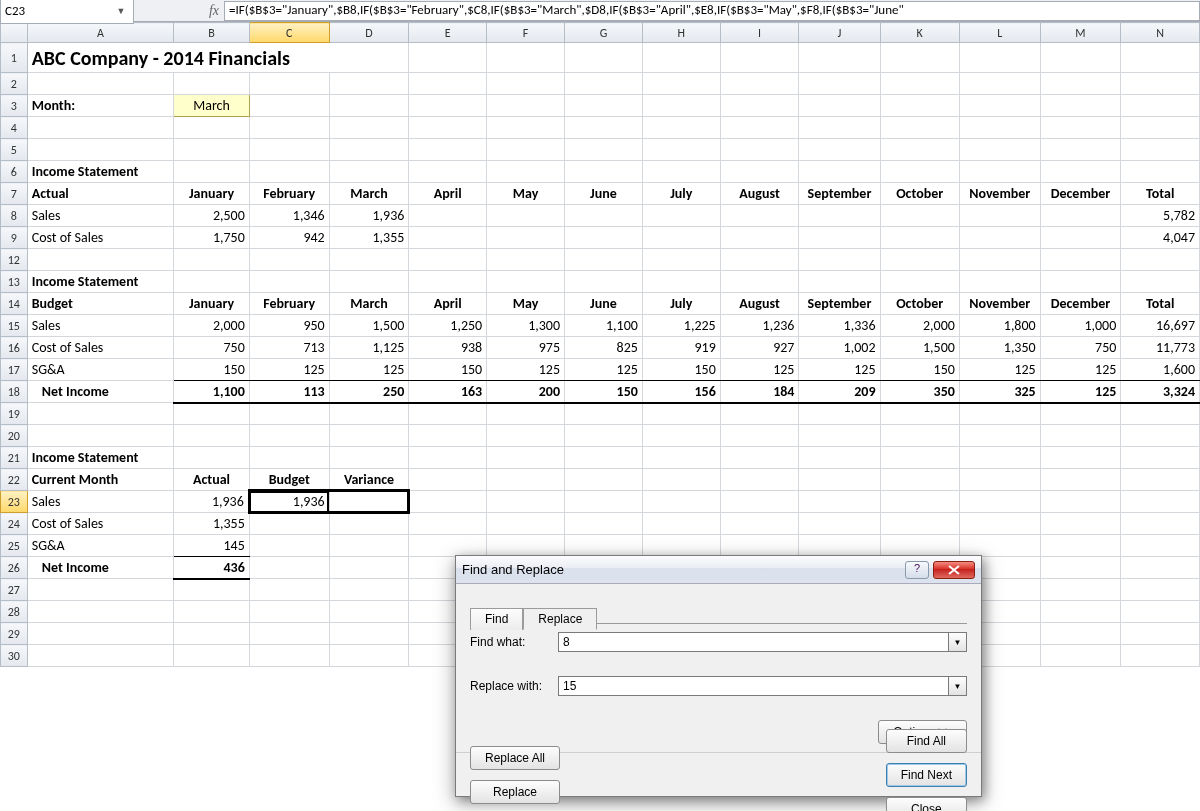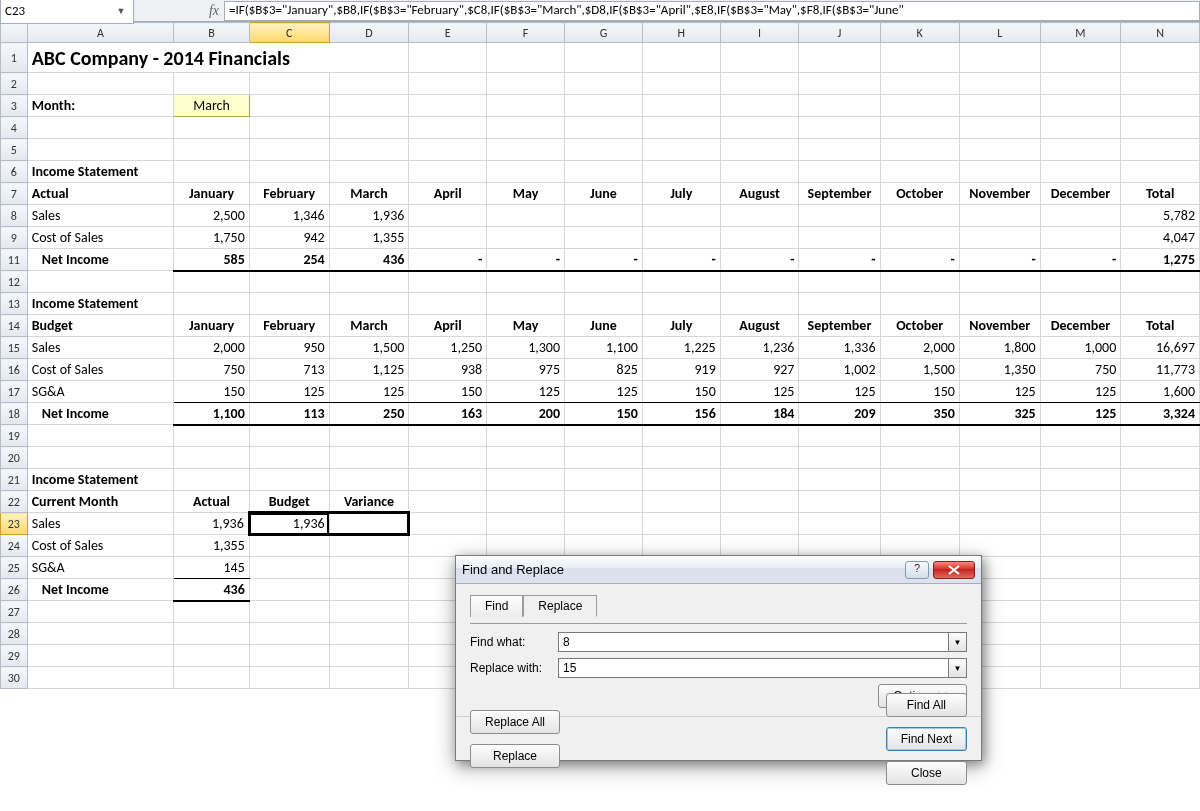--- a/index.html
+++ b/index.html
@@ -28,24 +28,24 @@
 .active-outline { outline: 2px solid #000; outline-offset: -2px; }
 
 
 .dialog { position: absolute; left: 455px; top: 555px; width: 527px; background: #f0f0f0; border: 1px solid #7a7a7a; box-shadow: 0 6px 20px rgba(0,0,0,0.35), 3px 3px 10px rgba(0,0,0,0.3); font-family: "Segoe UI", Tahoma, sans-serif; font-size: 12px; }
 .dialog-title { height: 28px; background: linear-gradient(#fdfdfe,#e9ecf3 45%,#dbe1ec 46%,#dde3ee); display: flex; align-items: center; padding: 0 6px; font-size: 13px; color: #000; border-bottom: 1px solid #aab; }
 .dialog-title .title-text { flex: 1; }
 .dlg-btn-help { width: 24px; height: 18px; background: linear-gradient(#f7f9fc,#d6deeb); border: 1px solid #8899aa; border-radius: 3px; text-align: center; font-size: 11px; color: #415; margin-right: 4px; cursor: pointer; }
 .dlg-btn-close { width: 42px; height: 18px; background: linear-gradient(#f28b82,#d93025 45%,#c5221f 46%,#e06a5f); border: 1px solid #8a1f12; border-radius: 3px; text-align: center; color: #fff; font-size: 12px; cursor: pointer; display:flex; align-items:center; justify-content:center;}
 .dialog-body { padding: 10px 14px 8px 14px; }
 .tabs { display: flex; margin-bottom: 8px; }
-.tab { padding: 3px 14px; border: 1px solid #9b9b9b; background: linear-gradient(#fdfdfd,#ececec); border-bottom: none; font-size: 12px; position: relative; top: 1px; cursor: pointer;}
+.tab { padding: 3px 14px; border: 1px solid #9b9b9b; background: linear-gradient(#fdfdfd,#ececec); border-bottom: none; font-size: 12px; position: relative; top: 14px; cursor: pointer;}
 .tab.active { background: #f0f0f0; border-bottom: 1px solid #f0f0f0; z-index: 2;}
 .tab-panel-border { border-top: 1px solid #9b9b9b; margin-top: -1px; padding-top: 8px;}
-.form-row { display: flex; align-items: center; margin-bottom: 6px; }
+.form-row { display: flex; align-items: center; margin-bottom: 24px; }
 .form-row label { width: 88px; }
 .combo { flex: 1; display: flex; }
 .combo input { flex: 1; height: 20px; border: 1px solid #7a7a7a; padding: 0 4px; font-size: 12px; font-family: inherit;}
 .combo .dd { width: 18px; height: 20px; border: 1px solid #7a7a7a; border-left: none; background: linear-gradient(#fdfdfd,#e3e3e3); text-align: center; font-size: 8px; display:flex; align-items:center; justify-content:center; cursor:pointer;}
 .options-row { display:flex; justify-content:flex-end; margin-top:4px; }
 .std-btn { height: 24px; padding: 0 14px; background: linear-gradient(#fdfdfd,#e3e3e3); border: 1px solid #8c8c8c; border-radius: 3px; font-size: 12px; cursor: pointer; font-family: inherit;}
 .std-btn.default { border: 1px solid #3c7fb1; box-shadow: 0 0 0 1px #a0c8e8 inset; }
 .dialog-footer { height: 44px; display: flex; align-items: center; justify-content: space-between; padding: 0 14px 0 14px; border-top: 1px solid #cfcfcf; }
 .dialog-footer .left-grp, .dialog-footer .right-grp { display: flex; gap: 10px; flex-direction: column; }
 </style>
@@ -227,37 +227,20 @@
         <td class="right"></td>
         <td class="right"></td>
         <td class="right"></td>
         <td class="right"></td>
         <td class="right"></td>
         <td class="right"></td>
         <td class="right"></td>
         <td class="right">4,047</td>
       </tr>
       <tr>
-        <th class="rowhdr">11</th>
-        <td class="bold indent">Net Income</td>
-        <td class="right bold ulthick">585</td>
-        <td class="right bold ulthick">254</td>
-        <td class="right bold ulthick">436</td>
-        <td class="right bold ulthick">-</td>
-        <td class="right bold ulthick">-</td>
-        <td class="right bold ulthick">-</td>
-        <td class="right bold ulthick">-</td>
-        <td class="right bold ulthick">-</td>
-        <td class="right bold ulthick">-</td>
-        <td class="right bold ulthick">-</td>
-        <td class="right bold ulthick">-</td>
-        <td class="right bold ulthick">-</td>
-        <td class="right bold ulthick">1,275</td>
-      </tr>
-      <tr>
         <th class="rowhdr">12</th>
         <td class=""></td>
         <td class=""></td>
         <td class=""></td>
         <td class=""></td>
         <td class=""></td>
         <td class=""></td>
         <td class=""></td>
         <td class=""></td>
         <td class=""></td>

